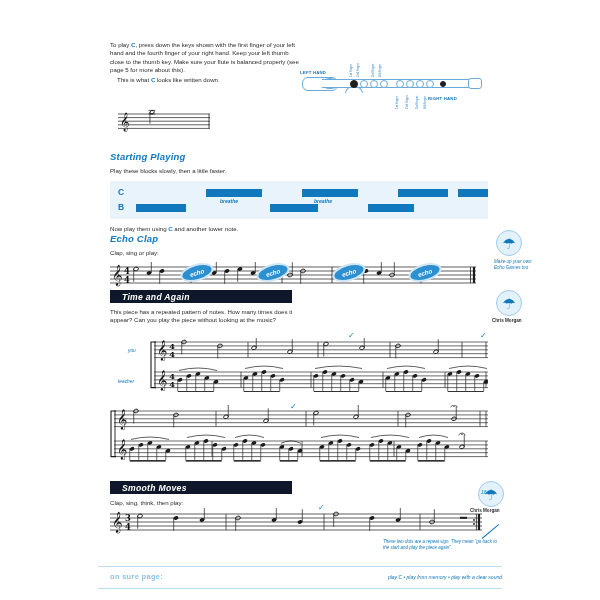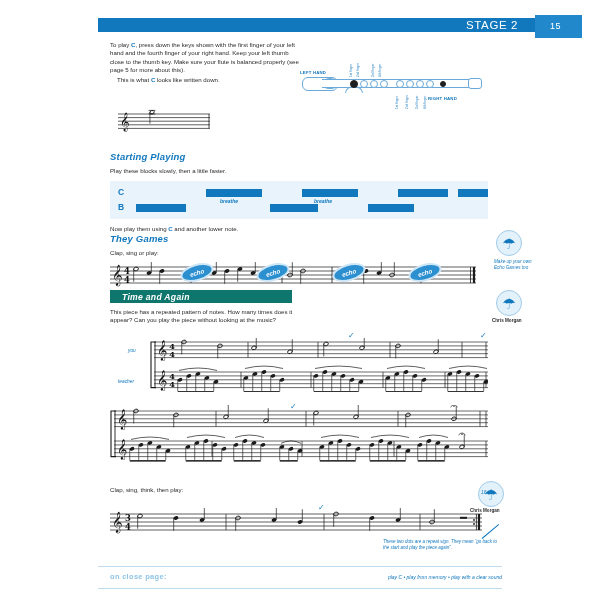--- a/index.html
+++ b/index.html
@@ -17,21 +17,21 @@
   .hdr-bar{position:absolute;left:0;top:3px;width:484px;height:14px;background:#1278be;}
   .hdr-tab{position:absolute;left:437px;top:0px;width:47px;height:23px;background:#2288cc;}
   .hdr-stage{position:absolute;right:64px;top:3px;font-size:11.5px;letter-spacing:.6px;
     color:#fff;font-weight:400;line-height:14px;}
   .hdr-page{position:absolute;left:452px;top:4px;font-size:9px;color:#fff;line-height:14px;letter-spacing:.4px;}
 
   
   .sec-title{color:#1278be;font-weight:bold;font-style:italic;font-size:9.5px;letter-spacing:.2px;}
   .body-txt{font-size:6.1px;line-height:8.4px;color:#2b2b2b;}
   .body-txt b{color:#1278be;}
-  .banner{background:#0f766e;color:#fff;font-weight:bold;font-style:italic;
+  .banner{background:#0f172a;color:#fff;font-weight:bold;font-style:italic;
     font-size:8.6px;letter-spacing:.3px;display:flex;align-items:center;padding-left:12px;}
 
   
   #playingC{position:absolute;left:110px;top:41px;width:190px;}
   #playingC .sec-title{display:block;margin-bottom:3px;}
   #playingC p{margin:0;}
   #playingC .indent{text-indent:7px;margin-top:1.5px;}
 
   
   #flute{position:absolute;left:300px;top:52px;width:190px;height:58px;}
@@ -101,26 +101,20 @@
   #footer .skills{position:absolute;right:0px;top:8px;font-size:5px;color:#1278be;font-style:italic;}
   #footer .rule2{position:absolute;top:22px;width:404px;height:1px;background:#bfdcef;}
 
   .tick{position:absolute;color:#1278be;font-size:8px;line-height:1;}
 </style>
 </head>
 <body>
 
 <div class="page">
 
-  <div class="header">
-    <div class="hdr-bar"></div>
-    <div class="hdr-tab"></div>
-    <div class="hdr-stage">STAGE 2</div>
-    <div class="hdr-page">15</div>
-  </div>
 
   <div id="playingC">
     <p class="body-txt"><span>To play </span><b>C</b><span>, press down the keys shown with the first finger of your left hand and the fourth finger of your right hand. Keep your left thumb close to the thumb key. Make sure your flute is balanced properly (see page 5 for more about this).</span></p>
     <p class="body-txt indent"><span>This is what </span><b>C</b><span> looks like written down.</span></p>
   </div>
 
   <div id="flute">
     <div class="headjoint"></div>
     <div class="lipplate"></div>
     <div class="body"></div>
@@ -178,21 +172,21 @@
         <div class="blk" style="left: 26px; width: 50px; top: 23px;"></div>
         <div class="blk" style="left: 160px; width: 48px; top: 23px;"></div>
         <div class="blk" style="left: 258px; width: 46px; top: 23px;"></div>
         <div class="breathe" style="left: 110px; top: 17px;">breathe</div>
         <div class="breathe" style="left: 204px; top: 17px;">breathe</div>
       </div>
     <p class="body-txt" id="afterBlocks" style="margin:6px 0 0 0"><span>Now play them using </span><b>C</b><span> and another lower note.</span></p>
   </div>
 
   <div id="echo">
-    <span class="sec-title">They Games</span>
+    <span class="sec-title">Echo Clap</span>
     <p class="body-txt" style="margin:3px 0 0 0">Clap, sing or play:</p>
     <div id="echoStaff"><svg width="366" height="26" viewBox="0 0 366 26">
           <line x1="0" y1="5" x2="366" y2="5" stroke="#1b1b1b" stroke-width="0.7"></line>
           <line x1="0" y1="9" x2="366" y2="9" stroke="#1b1b1b" stroke-width="0.7"></line>
           <line x1="0" y1="13" x2="366" y2="13" stroke="#1b1b1b" stroke-width="0.7"></line>
           <line x1="0" y1="17" x2="366" y2="17" stroke="#1b1b1b" stroke-width="0.7"></line>
           <line x1="0" y1="21" x2="366" y2="21" stroke="#1b1b1b" stroke-width="0.7"></line>
           <text x="2" y="19.2" font-size="18" font-family="DejaVu Sans, sans-serif" fill="#111">𝄞</text>
           <g>
             <text x="17" y="12.4" font-size="8.4" font-family="DejaVu Serif, serif" font-weight="bold" fill="#111" text-anchor="middle">4</text>
@@ -479,20 +473,21 @@
         <path d="M348.49,30.150000000000002 Q352,25.860000000000003 355.51,30.150000000000002" fill="none" stroke="#1b1b1b" stroke-width="0.7"></path>
         <circle cx="352" cy="29.175" r="0.7" fill="#1b1b1b"></circle>
         <line x1="102" y1="36" x2="102" y2="51.6" stroke="#1b1b1b" stroke-width="0.7"></line>
         <line x1="192" y1="36" x2="192" y2="51.6" stroke="#1b1b1b" stroke-width="0.7"></line>
         <line x1="284" y1="36" x2="284" y2="51.6" stroke="#1b1b1b" stroke-width="0.7"></line>
         <line x1="376" y1="6" x2="376" y2="21.6" stroke="#1b1b1b" stroke-width="0.7"></line>
         <line x1="376" y1="36" x2="376" y2="51.6" stroke="#1b1b1b" stroke-width="0.7"></line>
       </svg><div class="tick" style="left: 180px; top: -2px;">✓</div></div>
 
   <div id="smooth">
+    <div class="banner">Smooth Moves</div>
     <p class="body-txt" style="margin:5px 0 0 0">Clap, sing, think, then play:</p>
   </div>
 
   <div class="badge" style="left:478px;top:481px">
     <span class="fig">☂</span>
     <span class="num">16</span>
   </div>
   <div class="credit" style="left:470px;top:508px">Chris Morgan</div>
 
   <div id="sysC" style="position:absolute;left:110px;top:508px;width:378px;height:34px"><svg width="372" height="32" viewBox="0 0 372 32">
@@ -534,18 +529,18 @@
         <line x1="366.4" y1="6" x2="366.4" y2="22" stroke="#1b1b1b" stroke-width="0.8"></line>
         <circle cx="364" cy="12" r="0.9" fill="#1b1b1b"></circle>
         <circle cx="364" cy="16" r="0.9" fill="#1b1b1b"></circle>
       </svg><div class="tick" style="left: 208px; top: -4px;">✓</div></div>
 
   <div class="annot" style="left:383px;top:539px;width:118px">These two dots are a repeat sign. They mean “go back to the start and play the piece again”.</div>
   <div class="annot-line" style="left:482px;top:538px;width:22px;transform:rotate(-40deg)"></div>
 
   <div id="footer">
     <div class="rule"></div>
-    <div class="onthis">on close page:</div>
+    <div class="onthis">on sure page:</div>
     <div class="skills">play C • play from memory • play with a clear sound</div>
     <div class="rule2"></div>
   </div>
 
 </div>
 
 </body></html>

